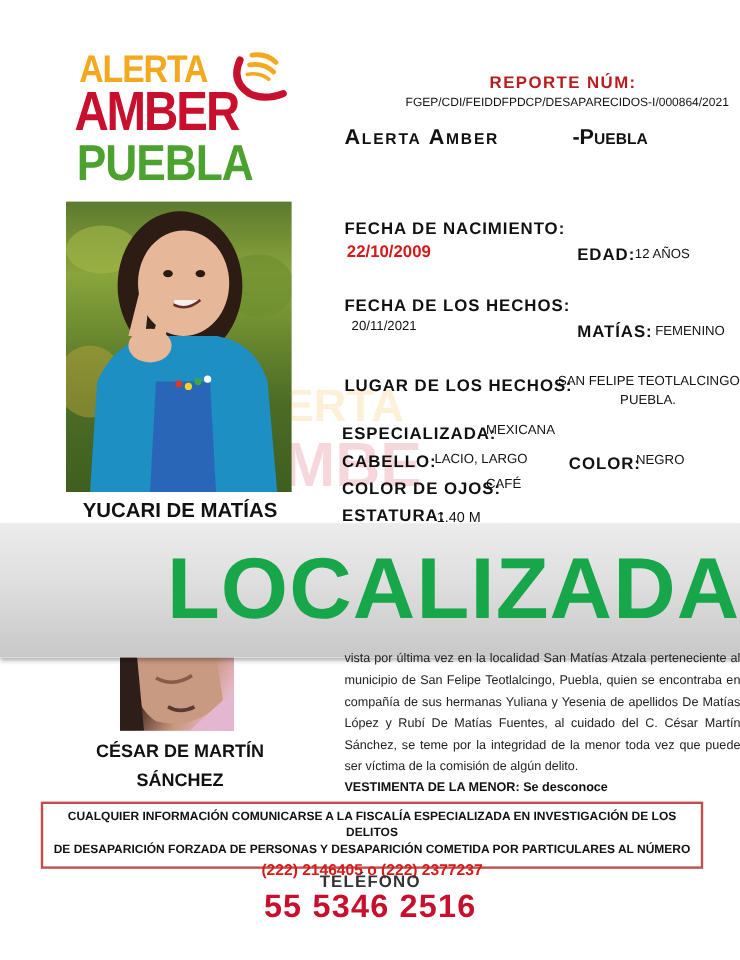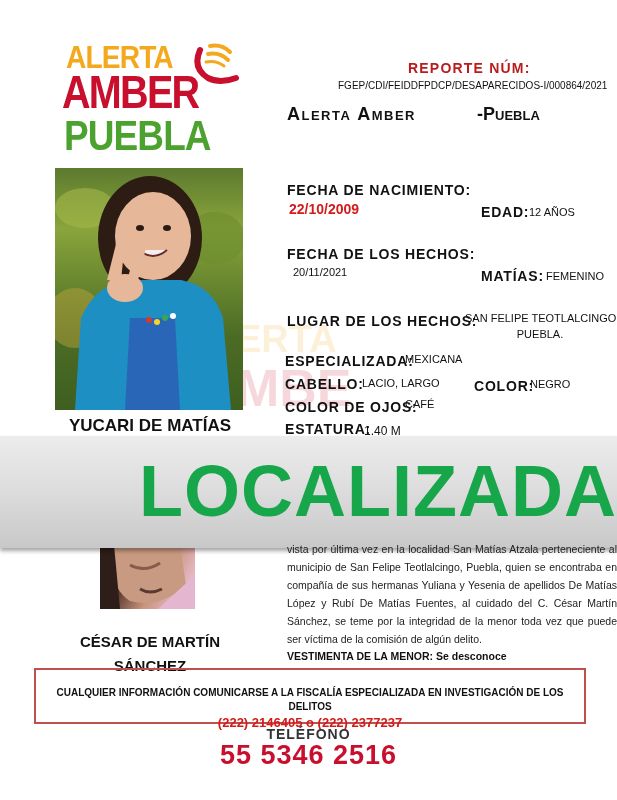--- a/index.html
+++ b/index.html
@@ -31,37 +31,37 @@
   .lbl { font-size:14px; font-weight:bold; letter-spacing:0.8px; color:#111; white-space:nowrap; }
   .val { font-size:11px; color:#111; white-space:nowrap; }
 
   
   .photo-child { left:55px; top:168px; width:188px; height:242px; overflow:hidden;
                  background:linear-gradient(180deg,#5c7a2e 0%,#8aa53c 25%,#6c8a30 45%,#4b6b25 70%,#3f5f20 100%); }
   .photo-man { left:100px; top:545px; width:95px; height:64px; overflow:hidden;
                background:linear-gradient(120deg,#3a2620 0%,#5b3a30 35%,#c9957e 60%,#e7b9c8 85%,#d9a7bf 100%); }
 
   .name-child { left:55px; top:416px; width:190px; text-align:center; font-size:17px; font-weight:bold; color:#111; }
-  .name-man { left:55px; top:615px; width:190px; text-align:center; font-size:15px; font-weight:bold; line-height:24px; color:#111;margin-top:15px; }
+  .name-man { left:55px; top:615px; width:190px; text-align:center; font-size:15px; font-weight:bold; line-height:24px; color:#111; }
 
   
   .banner { left:0; top:436px; width:617px; height:112px;
             background:linear-gradient(180deg,#ececec 0%,#dedede 45%,#c8c8c8 100%);
             box-shadow:0 3px 4px rgba(0,0,0,0.35); }
   .banner-text { position:absolute; left:0; top:14px; width:617px; text-align:right; font-size:72px; font-weight:bold;
                  color:#18a64a; letter-spacing:1px; transform:scaleX(1.0); }
 
   
   .desc { left:287px; top:540px; width:330px; font-size:10.5px; line-height:18px; text-align:justify; color:#222; }
   .vest { left:287px; top:650px; font-size:10.5px; font-weight:bold; color:#111; }
   .vest span { font-weight:bold; }
 
   
   .info-box { left:34px; top:668px; width:552px; height:56px; border:2px solid #c0504d; box-sizing:border-box;
-              text-align:center; padding-top:16px; }
+              text-align:center; padding-top:4px; }
   .info-line { font-size:10px; font-weight:bold; color:#111; line-height:14px; }
   .info-phones { font-size:13px; font-weight:bold; color:#d41a1a; line-height:18px; }
 
   .tel-label { left:0; top:726px; width:617px; text-align:center; font-size:14px; font-weight:bold; color:#333; letter-spacing:1px; }
   .tel-num { left:0; top:740px; width:617px; text-align:center; font-size:27px; font-weight:bold; color:#c8102e; letter-spacing:1px; }
 </style>
 </head>
 <body>
 
 <div class="abs logo">
@@ -156,17 +156,18 @@
 </div>
 
 <div class="abs desc">vista por última vez en la localidad San Matías Atzala perteneciente al municipio de San Felipe Teotlalcingo, Puebla, quien se encontraba en compañía de sus hermanas Yuliana y Yesenia de apellidos De Matías López y Rubí De Matías Fuentes, al cuidado del C. César Martín Sánchez, se teme por la integridad de la menor toda vez que puede ser víctima de la comisión de algún delito.</div>
 <div class="abs vest">
   <span>VESTIMENTA DE LA MENOR:</span>
   <span>Se desconoce</span>
 </div>
 
 <div class="abs info-box">
   <div class="info-line">CUALQUIER INFORMACIÓN COMUNICARSE A LA FISCALÍA ESPECIALIZADA EN INVESTIGACIÓN DE LOS DELITOS</div>
+  <div class="info-line">DE DESAPARICIÓN FORZADA DE PERSONAS Y DESAPARICIÓN COMETIDA POR PARTICULARES AL NÚMERO</div>
   <div class="info-phones">(222) 2146405 o (222) 2377237</div>
 </div>
 
 <div class="abs tel-label">TELÉFONO</div>
 <div class="abs tel-num">55 5346 2516</div>
 
 </body></html>

